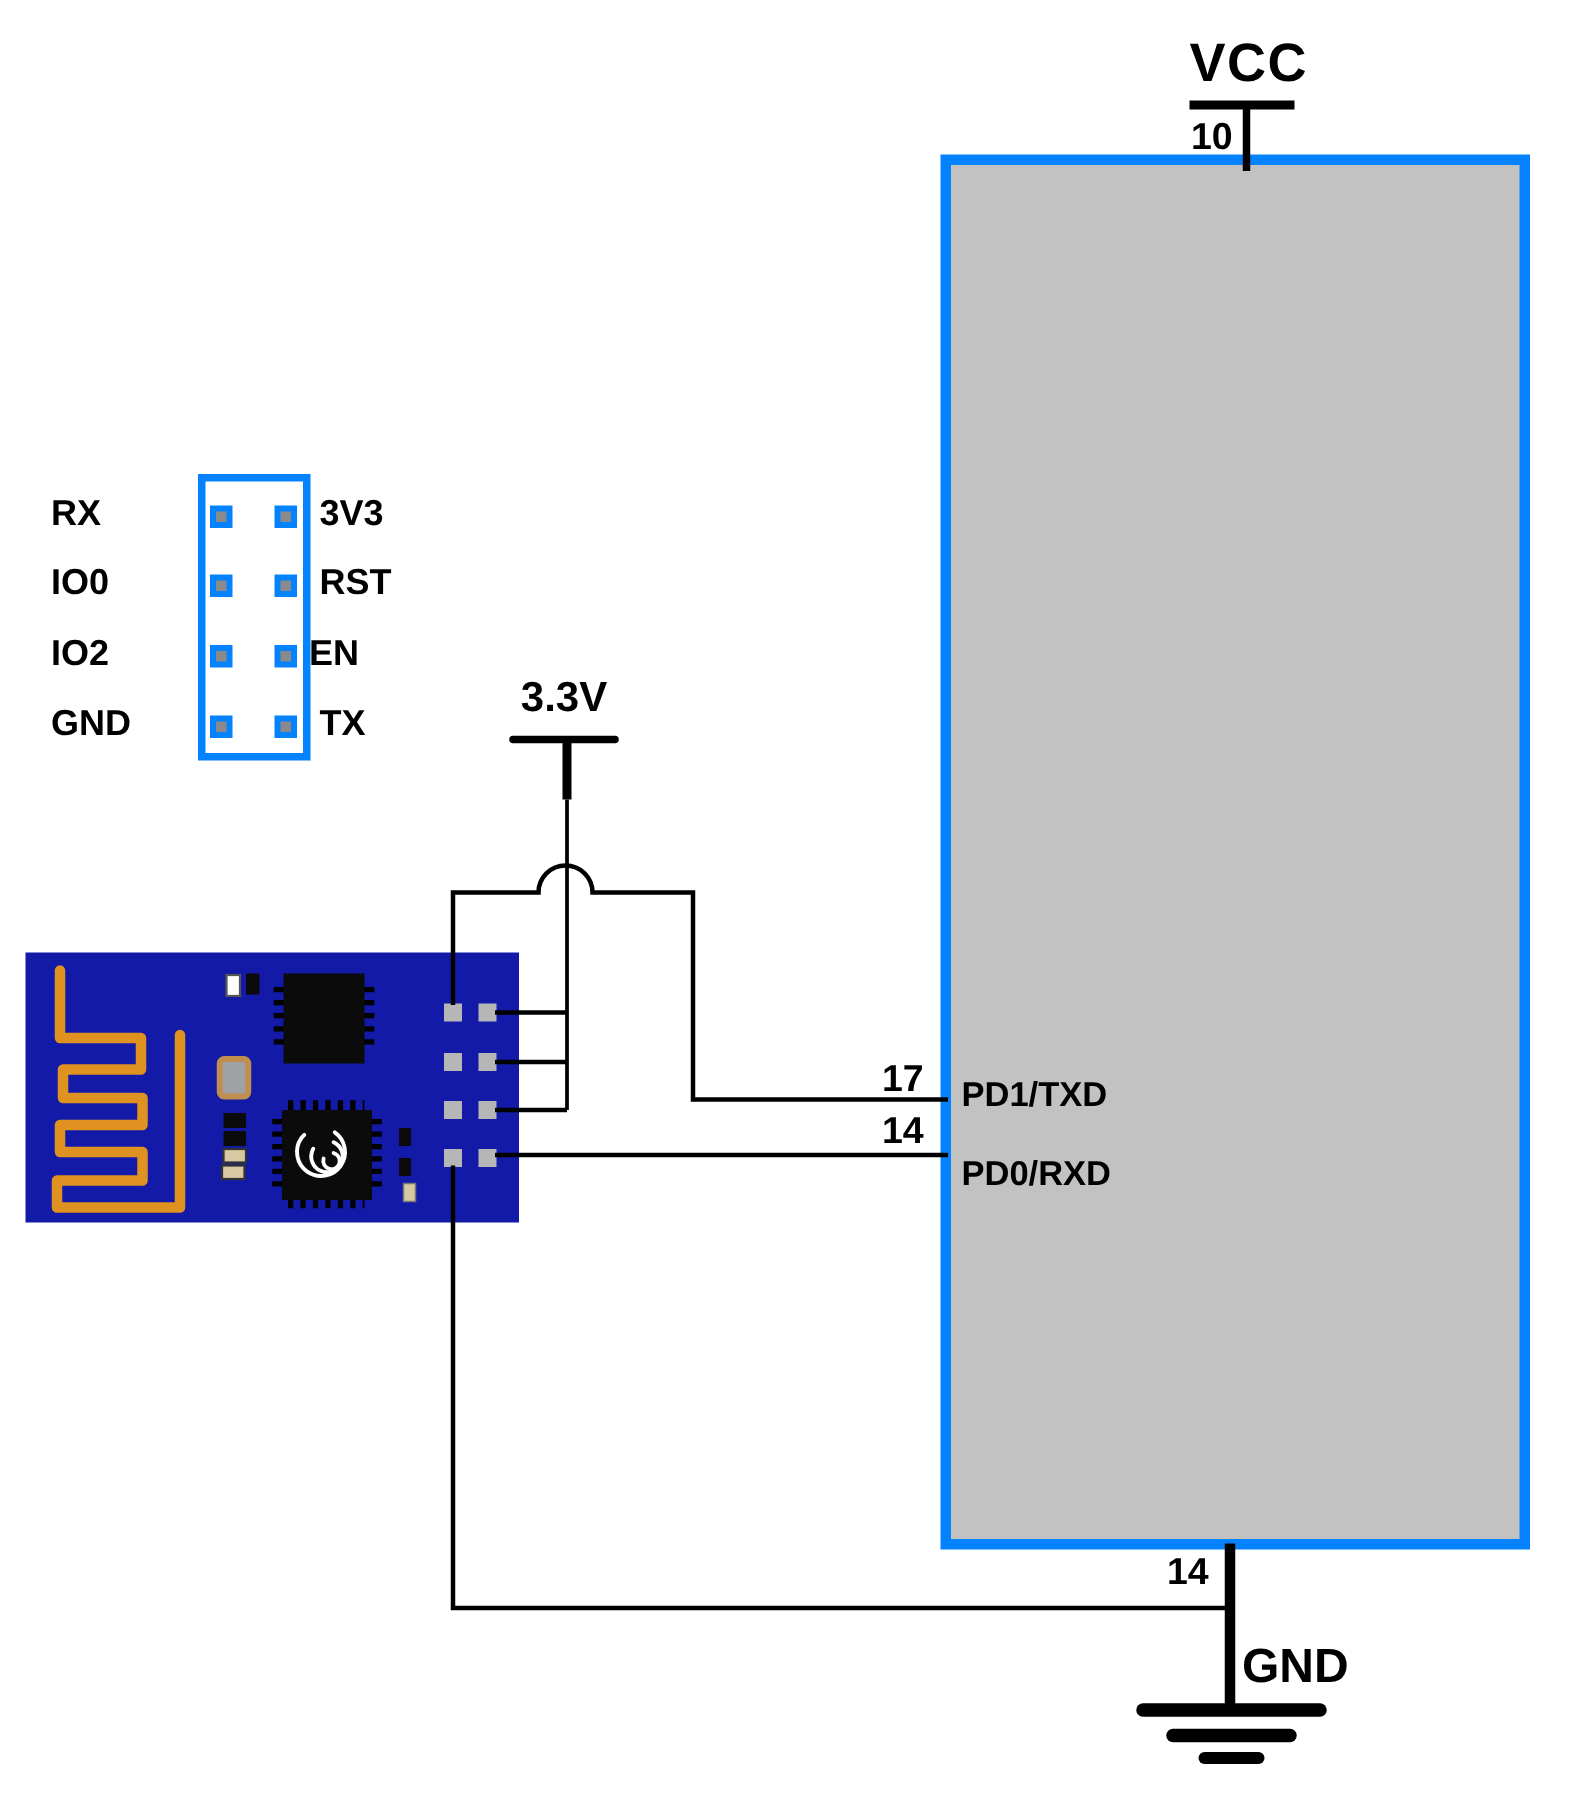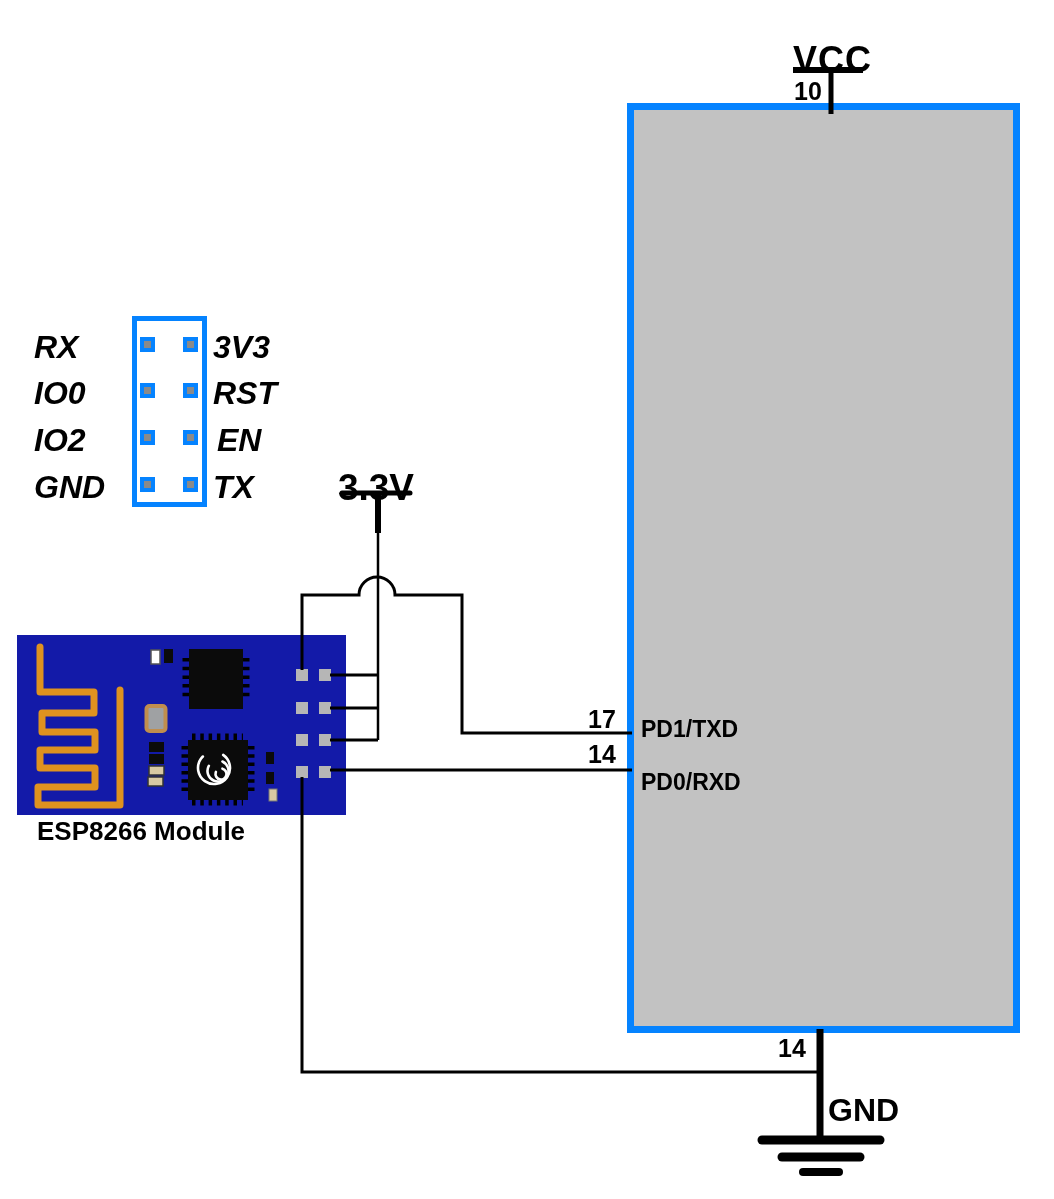--- a/index.html
+++ b/index.html
@@ -7,30 +7,30 @@
     position:relative;
     width:1054px;height:1199px;
     background:#ffffff;
     font-family:"Liberation Sans", sans-serif;
     font-weight:bold;
     color:#000;
     overflow:hidden;
   }
   #wires-svg{position:absolute;left:0;top:0;}
   .lbl{position:absolute;white-space:nowrap;line-height:1;}
-  .ctr{text-align:center;margin-top:18px;}
+  .ctr{text-align:center;}
   .rgt{}
   .f-vcc{font-size:36px;letter-spacing:1px;}
   .f-pin{font-size:25px;}
   .f-chip{font-size:38px;}
   .f-port{font-size:23px;}
   .f-gnd{font-size:32px;}
-  .f-33{font-size:37px;}
+  .f-33{font-size:28px;}
   .f-ltitle{font-size:24px;}
-  .f-lpin{font-size:32px;font-style:italic;}
+  .f-lpin{font-size:24px;}
   .f-mod{font-size:26px;}
 </style>
 </head>
 <body>
 
 <div id="canvas">
 
   <svg id="wires-svg" width="1054" height="1199" viewBox="0 0 1054 1199">
 
     <rect x="630.5" y="106.5" width="386" height="923" fill="#C2C2C2" stroke="#0583FF" stroke-width="7"></rect>
@@ -151,18 +151,17 @@
   <div class="lbl ctr f-33" style="left:334px;top:451px;width:84px;">3.3V</div>
 
 
   <div class="lbl rgt f-lpin" style="left:34px;top:331px;width:88px;">RX</div>
   <div class="lbl rgt f-lpin" style="left:34px;top:377px;width:88px;">IO0</div>
   <div class="lbl rgt f-lpin" style="left:34px;top:424px;width:88px;">IO2</div>
   <div class="lbl rgt f-lpin" style="left:34px;top:471px;width:88px;">GND</div>
 
   <div class="lbl f-lpin" style="left:213px;top:331px;text-align:right;">3V3</div>
   <div class="lbl f-lpin" style="left:213px;top:377px;">RST</div>
-  <div class="lbl f-lpin" style="left:217px;top:424px;">EN</div>
+  <div class="lbl f-lpin" style="left:206px;top:424px;">EN</div>
   <div class="lbl f-lpin" style="left:213px;top:471px;">TX</div>
 
-  <div class="lbl f-mod" style="left:37px;top:818px;">ESP8266 Module</div>
 
 </div>
 
 </body></html>

